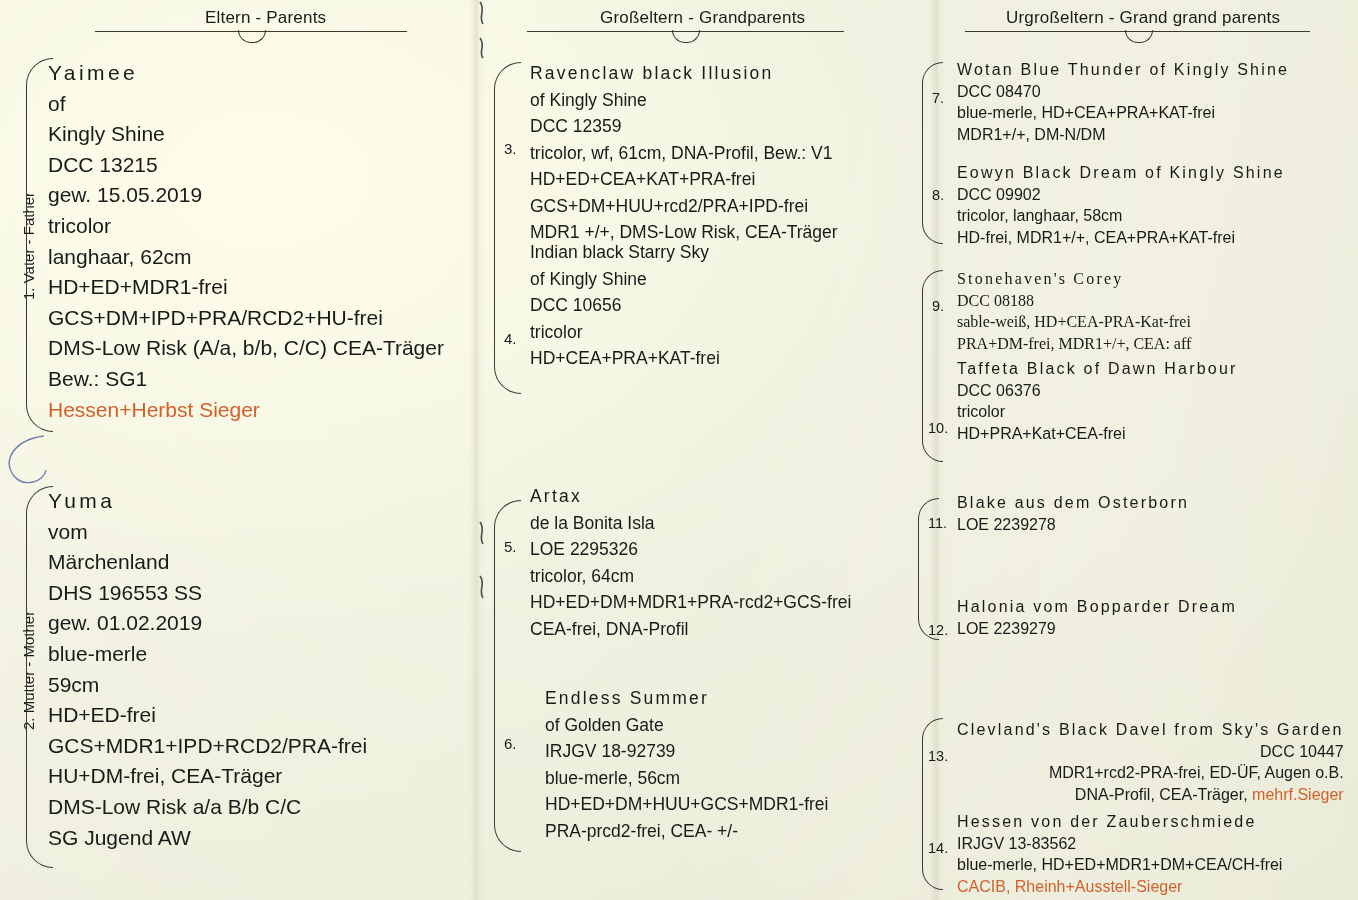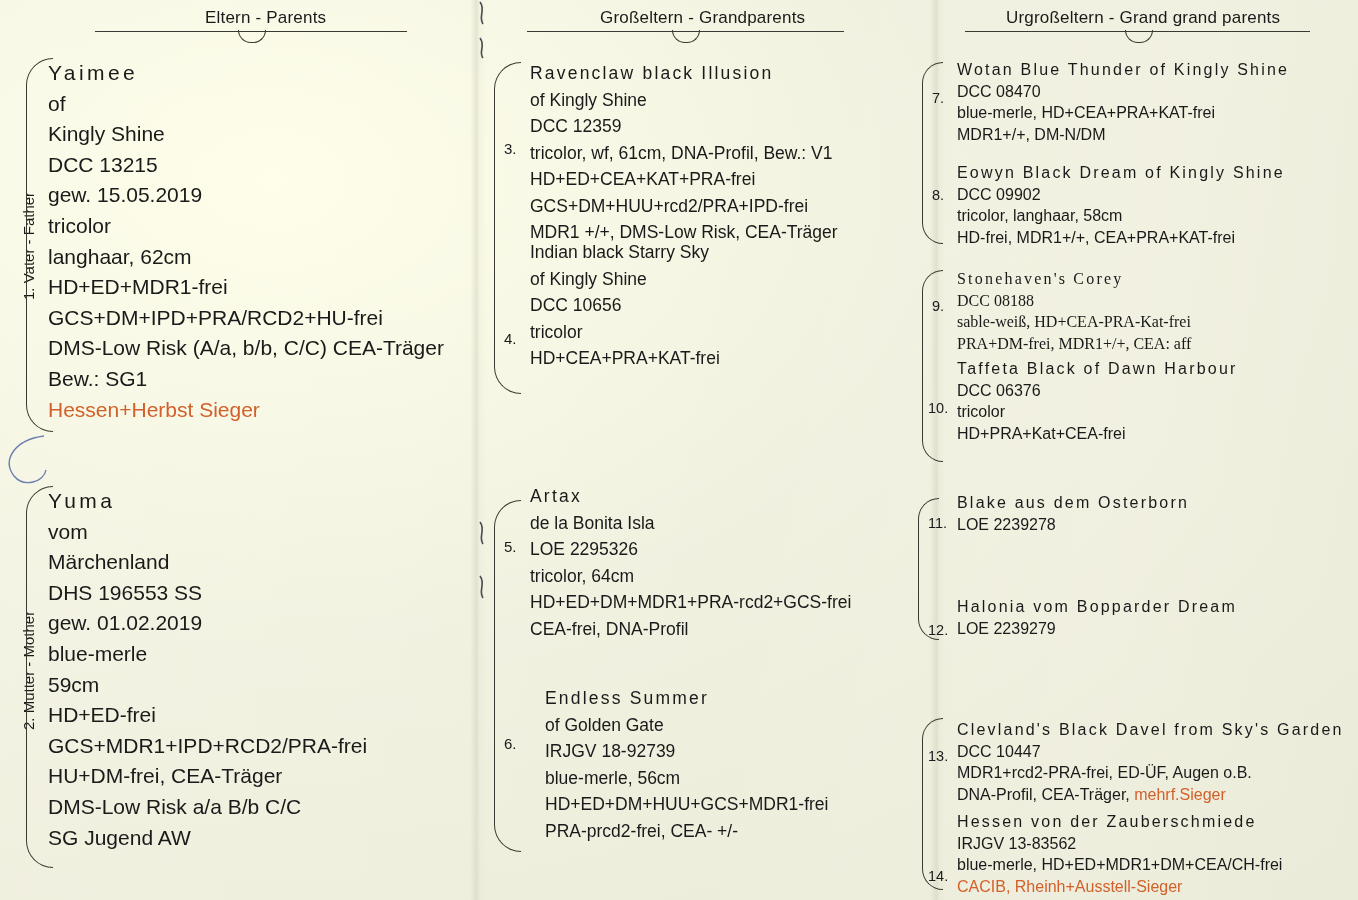--- a/index.html
+++ b/index.html
@@ -275,49 +275,49 @@
   </div>
 
   <div class="idx idx-sm" style="left:932px; top:298px;">9.</div>
   <div class="block c3" style="left:957px; top:268px;font-family:Liberation Serif, serif;">
     <div class="line sp-name-sm">Stonehaven's Corey</div>
     <div class="line">DCC 08188</div>
     <div class="line">sable-weiß, HD+CEA-PRA-Kat-frei</div>
     <div class="line">PRA+DM-frei, MDR1+/+, CEA: aff</div>
   </div>
 
-  <div class="idx idx-sm" style="left:928px; top:400px;text-align:center;">10.</div>
+  <div class="idx idx-sm" style="left:928px; top:420px;text-align:center;">10.</div>
   <div class="block c3" style="left:957px; top:358px;">
     <div class="line sp-name-sm">Taffeta Black of Dawn Harbour</div>
     <div class="line">DCC 06376</div>
     <div class="line">tricolor</div>
     <div class="line">HD+PRA+Kat+CEA-frei</div>
   </div>
 
   <div class="idx idx-sm" style="left:928px; top:515px;">11.</div>
   <div class="block c3" style="left:957px; top:492px;">
     <div class="line sp-name-sm">Blake aus dem Osterborn</div>
     <div class="line">LOE 2239278</div>
   </div>
 
   <div class="idx idx-sm" style="left:928px; top:622px;">12.</div>
   <div class="block c3" style="left:957px; top:596px;">
     <div class="line sp-name-sm">Halonia vom Bopparder Dream</div>
     <div class="line">LOE 2239279</div>
   </div>
 
   <div class="idx idx-sm" style="left:928px; top:748px;">13.</div>
-  <div class="block c3" style="left:957px; top:719px;">
+  <div class="block c3" style="left:957px; top:719px;text-align:right;">
     <div class="line sp-name-sm">Clevland's Black Davel from Sky's Garden</div>
     <div class="line">DCC 10447</div>
     <div class="line">MDR1+rcd2-PRA-frei, ED-ÜF, Augen o.B.</div>
     <div class="line"><span>DNA-Profil, CEA-Träger, </span><span class="orange">mehrf.Sieger</span></div>
   </div>
 
-  <div class="idx idx-sm" style="left:928px; top:840px;margin-top:28px;">14.</div>
+  <div class="idx idx-sm" style="left:928px; top:840px;">14.</div>
   <div class="block c3" style="left:957px; top:811px;">
     <div class="line sp-name-sm">Hessen von der Zauberschmiede</div>
     <div class="line">IRJGV 13-83562</div>
     <div class="line">blue-merle, HD+ED+MDR1+DM+CEA/CH-frei</div>
     <div class="line orange">CACIB, Rheinh+Ausstell-Sieger</div>
   </div>
 
 </div>
 
 </body></html>

